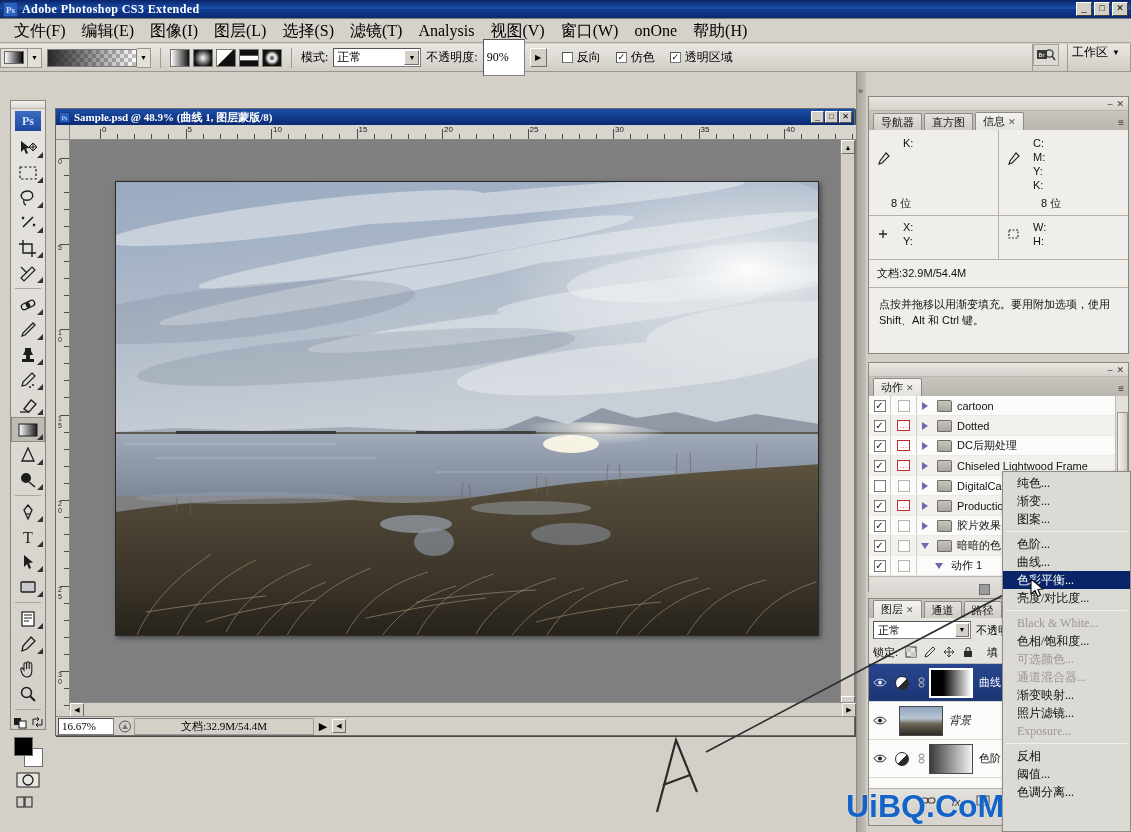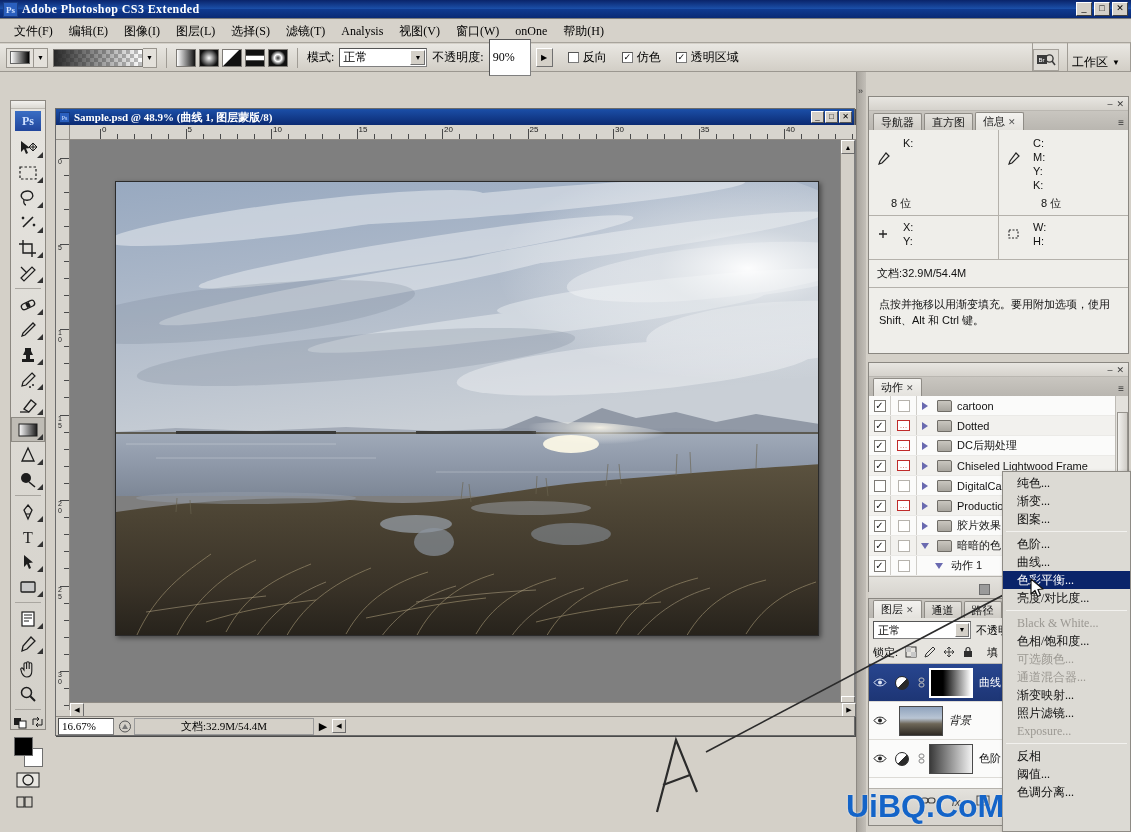--- a/index.html
+++ b/index.html
@@ -45,31 +45,31 @@
   }
 
   
   #menubar {
     position: absolute; left:0; top:20px; width:1131px; height:23px;
     background: #d6d2ca; display:flex; align-items:center;
     border-bottom: 1px solid #a8a49c;
     padding-left: 6px;
   }
   #menubar .mi {
-    padding: 2px 8px; font-size: 12px; color:#000;
+    padding: 2px 8px; font-size: 16px; color:#000;
     font-family: "Liberation Serif", serif; white-space: nowrap;
   }
   #menubar .mi.lat { font-family: "Liberation Serif", serif; }
 
   
   #optionsbar {
     position:absolute; left:0; top:44px; width:1131px; height:28px;
     background: linear-gradient(to bottom,#e9e7e2,#d2cec6);
     border-bottom:1px solid #9b9790;
-    display:flex; align-items:center; padding-left:6px; gap:5px;
+    display:flex; align-items:center; gap:5px;
   }
   .grad-preset {
     width:28px; height:20px; display:flex; align-items:center; justify-content:center;
     background:#e4e1db; border:1px solid #9a968f;
   }
   .grad-preset .sw { width:20px; height:13px; background:linear-gradient(to right,#fff,#000); border:1px solid #666; }
   .tiny-arrow {
     width:14px; height:20px; background:#e4e1db; border:1px solid #9a968f; border-left:none;
     display:flex;align-items:center;justify-content:center;font-size:7px;
   }
@@ -113,21 +113,21 @@
     display:flex;align-items:center;justify-content:center;font-size:8px;
   }
   .chk-row { display:flex; align-items:center; gap:4px; margin-left:10px; }
   .chkbox {
     width:11px;height:11px;background:#fff;border:1px solid #7a7a7a;
     border-top-color:#555;border-left-color:#555;
     display:flex;align-items:center;justify-content:center;
     font-size:9px; line-height:9px; color:#000;
   }
   #optionsbar .right-zone {
-    margin-left:auto; display:flex; align-items:flex-end; height:100%;
+    margin-left:auto; display:flex; align-items:flex-start; height:100%;
   }
   .br-btn {
     width:26px;height:22px;background:#dedbd5;border:1px solid #a6a29b;
     display:flex;align-items:center;justify-content:center; margin-right:8px;
   }
   .ws-btn { display:flex;align-items:center;gap:4px;font-size:12px;
     font-family:"Liberation Serif",serif; padding:0 10px 0 4px;}
   .vsep-tall { width:1px;height:28px;background:#a09c95; }
 
   

